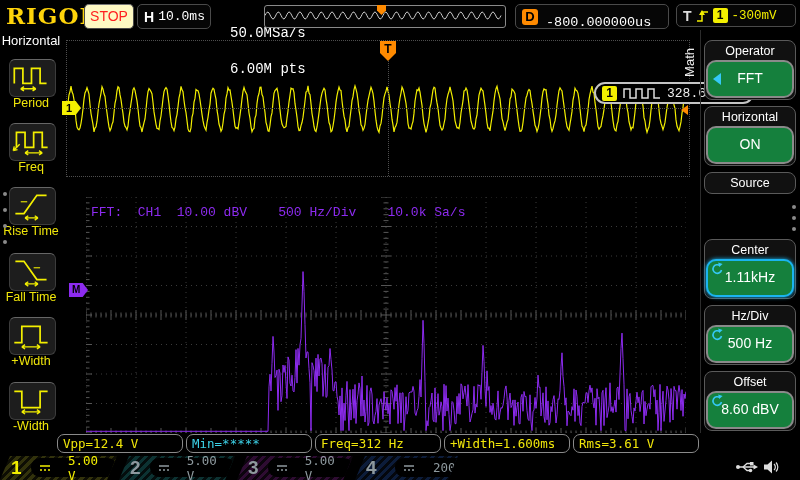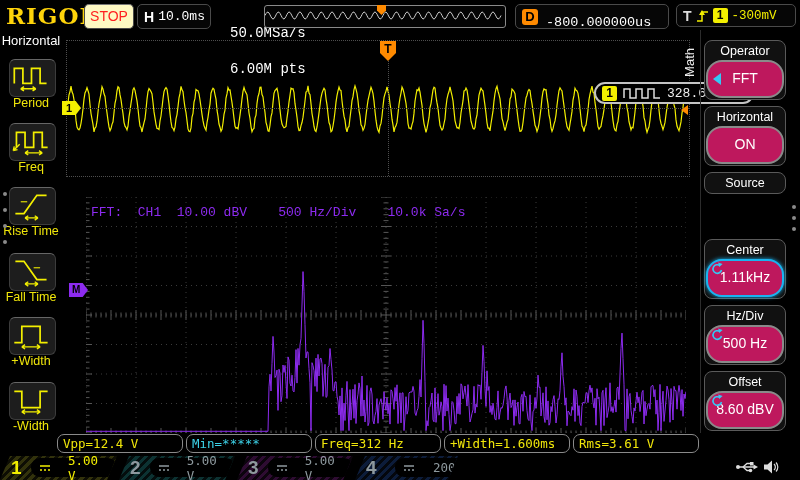--- a/index.html
+++ b/index.html
@@ -62,24 +62,24 @@
   #fft-panel{left:86px;top:197px;width:600px;height:236px;}
   #fft-header{left:5px;top:8px;font-size:13px;color:#8d2bf0;white-space:pre;}
   #math-marker{left:-17px;top:86px;width:19px;height:14px;background:#8d2bf0;color:#000;
       font-weight:bold;font-size:10px;line-height:14px;padding-left:3px;box-sizing:border-box;
       clip-path:polygon(0 0,72% 0,100% 50%,72% 100%,0 100%);}
 
   
   #math-tab{left:682px;top:48px;writing-mode:vertical-rl;transform:rotate(180deg);
             font-size:13px;color:#eee;}
   #right-rule{left:700px;top:30px;width:1px;height:403px;background:#2c2c2c;}
-  .menu-item{left:704px;width:82px;background:#111;border:1px solid #5a5a5a;border-radius:8px;
+  .menu-item{left:704px;width:92px;background:#111;border:1px solid #5a5a5a;border-radius:8px;
              padding:1px;box-sizing:border-box;}
   .menu-label{text-align:center;font-size:12.5px;color:#fff;height:18px;line-height:18px;}
-  .menu-val{position:relative;height:34px;background:#be185d;border:2px solid #8a8a8a;border-radius:16px;
+  .menu-val{position:relative;height:34px;background:#15803d;border:2px solid #8a8a8a;border-radius:10px;
             text-align:center;line-height:32px;font-size:14px;color:#fff;}
   .menu-val.hl{border-color:#1ab4f0;box-shadow:0 0 4px #1ab4f0;}
   .tri-left{position:absolute;left:5px;top:11px;width:0;height:0;border-top:6px solid transparent;
             border-bottom:6px solid transparent;border-right:8px solid #35c8f5;}
   .rot-ico{position:absolute;left:2px;top:1px;}
   .mdot{width:4px;height:4px;border-radius:50%;background:#8a8a8a;left:792px;}
 
   
   .meas{top:434px;width:126px;height:19px;background:#000;border:1px solid #8a8a8a;border-radius:7px;
         font-size:12.5px;line-height:18px;padding-left:5px;box-sizing:border-box;color:#f0e60a;

